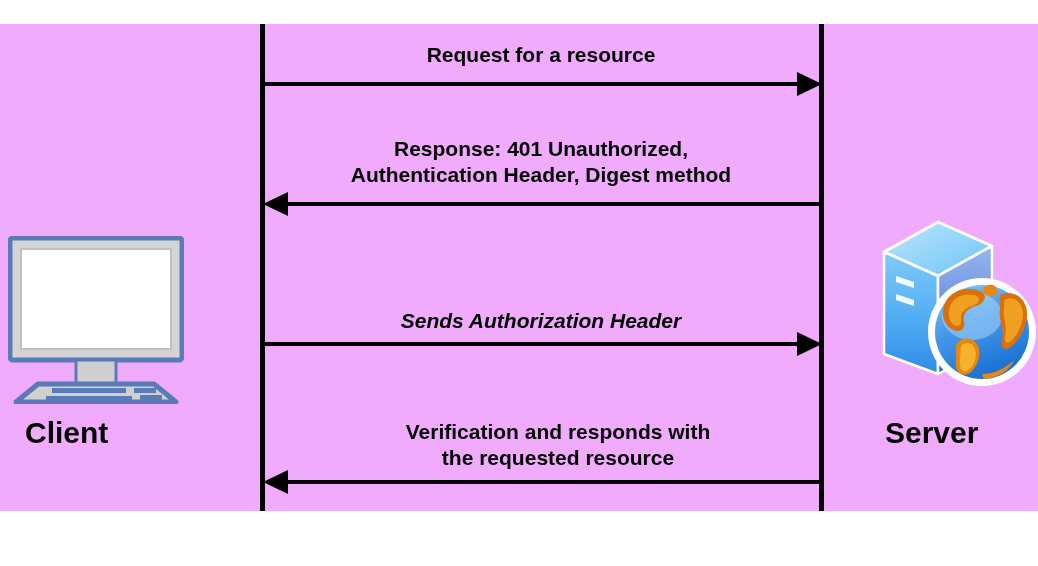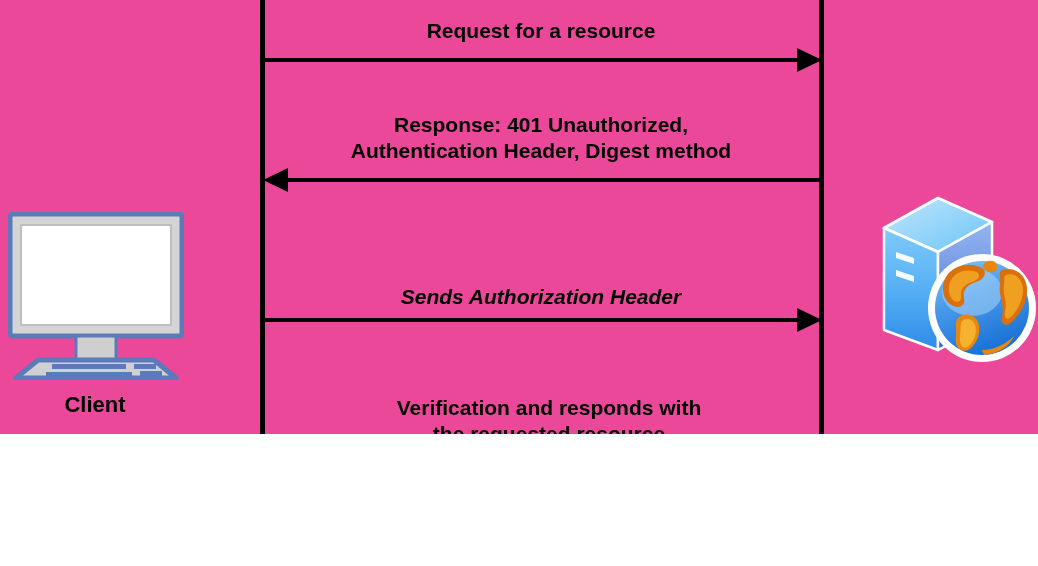--- a/index.html
+++ b/index.html
@@ -6,23 +6,24 @@
     margin: 0;
     padding: 0;
     background: #ffffff;
   }
   body {
     font-family: "Liberation Sans", sans-serif;
   }
   #canvas {
     position: relative;
     width: 1038px;
-    height: 434px;
-    background: #ec4899;
+    height: 487px;
+    background: #f0abfc;
     overflow: hidden;
+    margin-top: 24px;
   }
 
   
   .lifeline {
     position: absolute;
     width: 5px;
     background: #000000;
     top: 0;
     height: 566px;
   }
@@ -56,23 +57,23 @@
     font-size: 21px;
     line-height: 26px;
     color: #000000;
     font-family: "Liberation Sans", sans-serif;
     white-space: pre-line;
   }
 
   
   .actor-label {
     position: absolute;
-    text-align: center;
+    text-align: left;
     font-weight: bold;
-    font-size: 22px;
+    font-size: 30px;
     color: #000000;
     font-family: "Liberation Sans", sans-serif;
   }
 
   
   #client-icon {
     position: absolute;
     left: 8px;
     top: 212px;
     width: 176px;
@@ -109,21 +110,21 @@
     <div class="arrowhead left" style="left:263px; top:168px;"></div>
   </div>
 
   <div class="message">
     <div class="msg-label" style="left:265px; top:284px; width:552px;font-style:italic;">Sends Authorization Header</div>
     <div class="msg-line" style="left:262px; top:318px; width:540px;"></div>
     <div class="arrowhead right" style="left:797px; top:308px;"></div>
   </div>
 
   <div class="message">
-    <div class="msg-label" style="left:273px; top:395px; width:552px;">Verification and responds with
+    <div class="msg-label" style="left:282px; top:395px; width:552px;">Verification and responds with
 the requested resource</div>
     <div class="msg-line" style="left:278px; top:456px; width:546px;"></div>
     <div class="arrowhead left" style="left:263px; top:446px;"></div>
   </div>
 
   <div id="client-icon">
     <svg width="176" height="168" viewBox="0 0 176 168">
 
       <rect x="2" y="2" width="172" height="122" rx="3" ry="3" fill="#D4D4D4" stroke="#5B7AB8" stroke-width="5"></rect>
 
@@ -201,14 +202,15 @@
                C131 131, 128 128, 129 122 C132 111, 126 104, 128 95
                C129 89, 127 86, 130 85 Z" fill="#F0A020"></path>
 
       <path d="M110 72 C116 69, 122 72, 121 78 C120 83, 113 84, 109 80
                C106 77, 107 73, 110 72 Z" fill="#E8870D"></path>
 
       <path d="M106 160 C118 160, 130 154, 138 146
                C134 156, 122 164, 108 165 Z" fill="#E8870D"></path>
     </svg>
   </div>
+  <div class="actor-label" style="left:885px; top:392px; width:140px;">Server</div>
 
 </div>
 
 </body></html>

